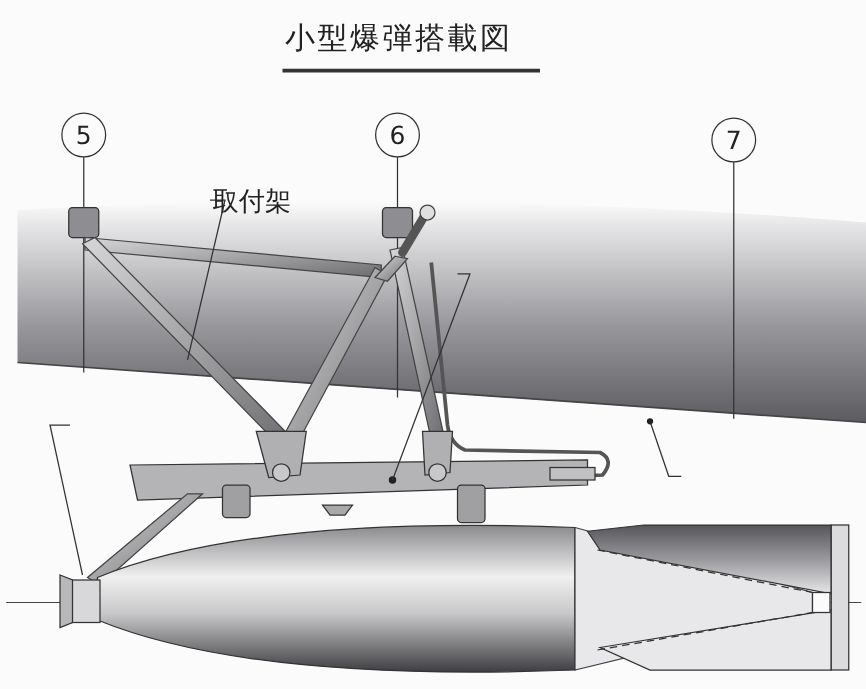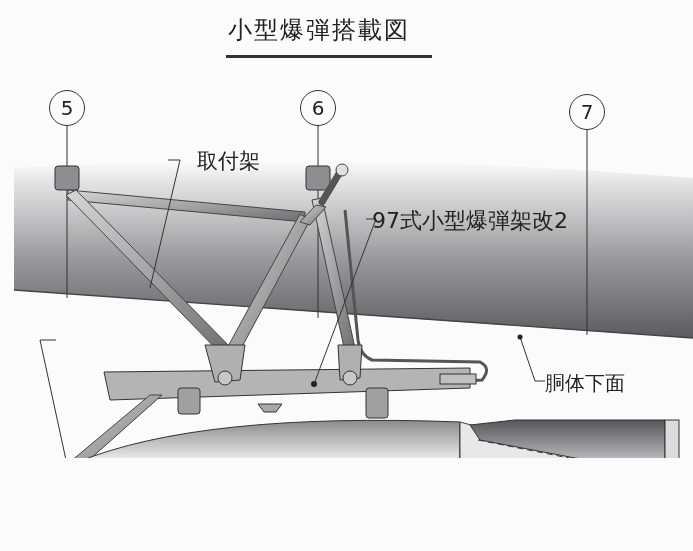--- a/index.html
+++ b/index.html
@@ -1,22 +1,22 @@
 <!DOCTYPE html>
 <html><head>
 <meta charset="utf-8">
 <style>
   html,body{margin:0;padding:0;background:#fbfbfb;}
-  #wrap{position:relative;width:693px;height:458px;overflow:hidden;background:#fbfbfb;font-family:"DejaVu Sans",sans-serif;color:#222;}
+  #wrap{position:relative;width:693px;height:551px;overflow:hidden;background:#fbfbfb;font-family:"DejaVu Sans",sans-serif;color:#222;}
   svg{position:absolute;left:0;top:0;}
   .lbl{position:absolute;font-family:"DejaVu Sans",sans-serif;color:#222;white-space:nowrap;}
   #title{left:228px;top:14px;font-size:24px;letter-spacing:2px;}
   #title-underline{position:absolute;left:226px;top:55px;width:206px;height:3px;background:#333;}
   .callout{position:absolute;width:34px;height:34px;border:1.6px solid #333;border-radius:50%;background:#fbfbfb;text-align:center;line-height:34px;font-size:20px;}
-  #lbl-frame{left:170px;top:147px;font-size:21px;margin-left:27px;}
+  #lbl-frame{left:170px;top:147px;font-size:21px;}
   #lbl-rack{left:372px;top:206px;font-size:22px;}
   #lbl-windmill{left:48px;top:328px;font-size:20px;}
   #lbl-fuselage{left:545px;top:370px;font-size:20px;}
 </style>
 </head>
 <body>
 
 <div id="wrap">
 
 <svg width="693" height="551" viewBox="0 0 693 551">
@@ -110,16 +110,14 @@
 </svg>
 
 <div id="title" class="lbl">小型爆弾搭載図</div>
 <div id="title-underline"></div>
 
 <div class="callout" style="left:49px;top:90px;">5</div>
 <div class="callout" style="left:300px;top:90px;">6</div>
 <div class="callout" style="left:569px;top:94px;">7</div>
 
 <div id="lbl-frame" class="lbl">取付架</div>
-<div id="lbl-rack" class="lbl">97式小型爆弾架改2</div>
-<div id="lbl-fuselage" class="lbl">胴体下面</div>
 
 </div>
 
 </body></html>

